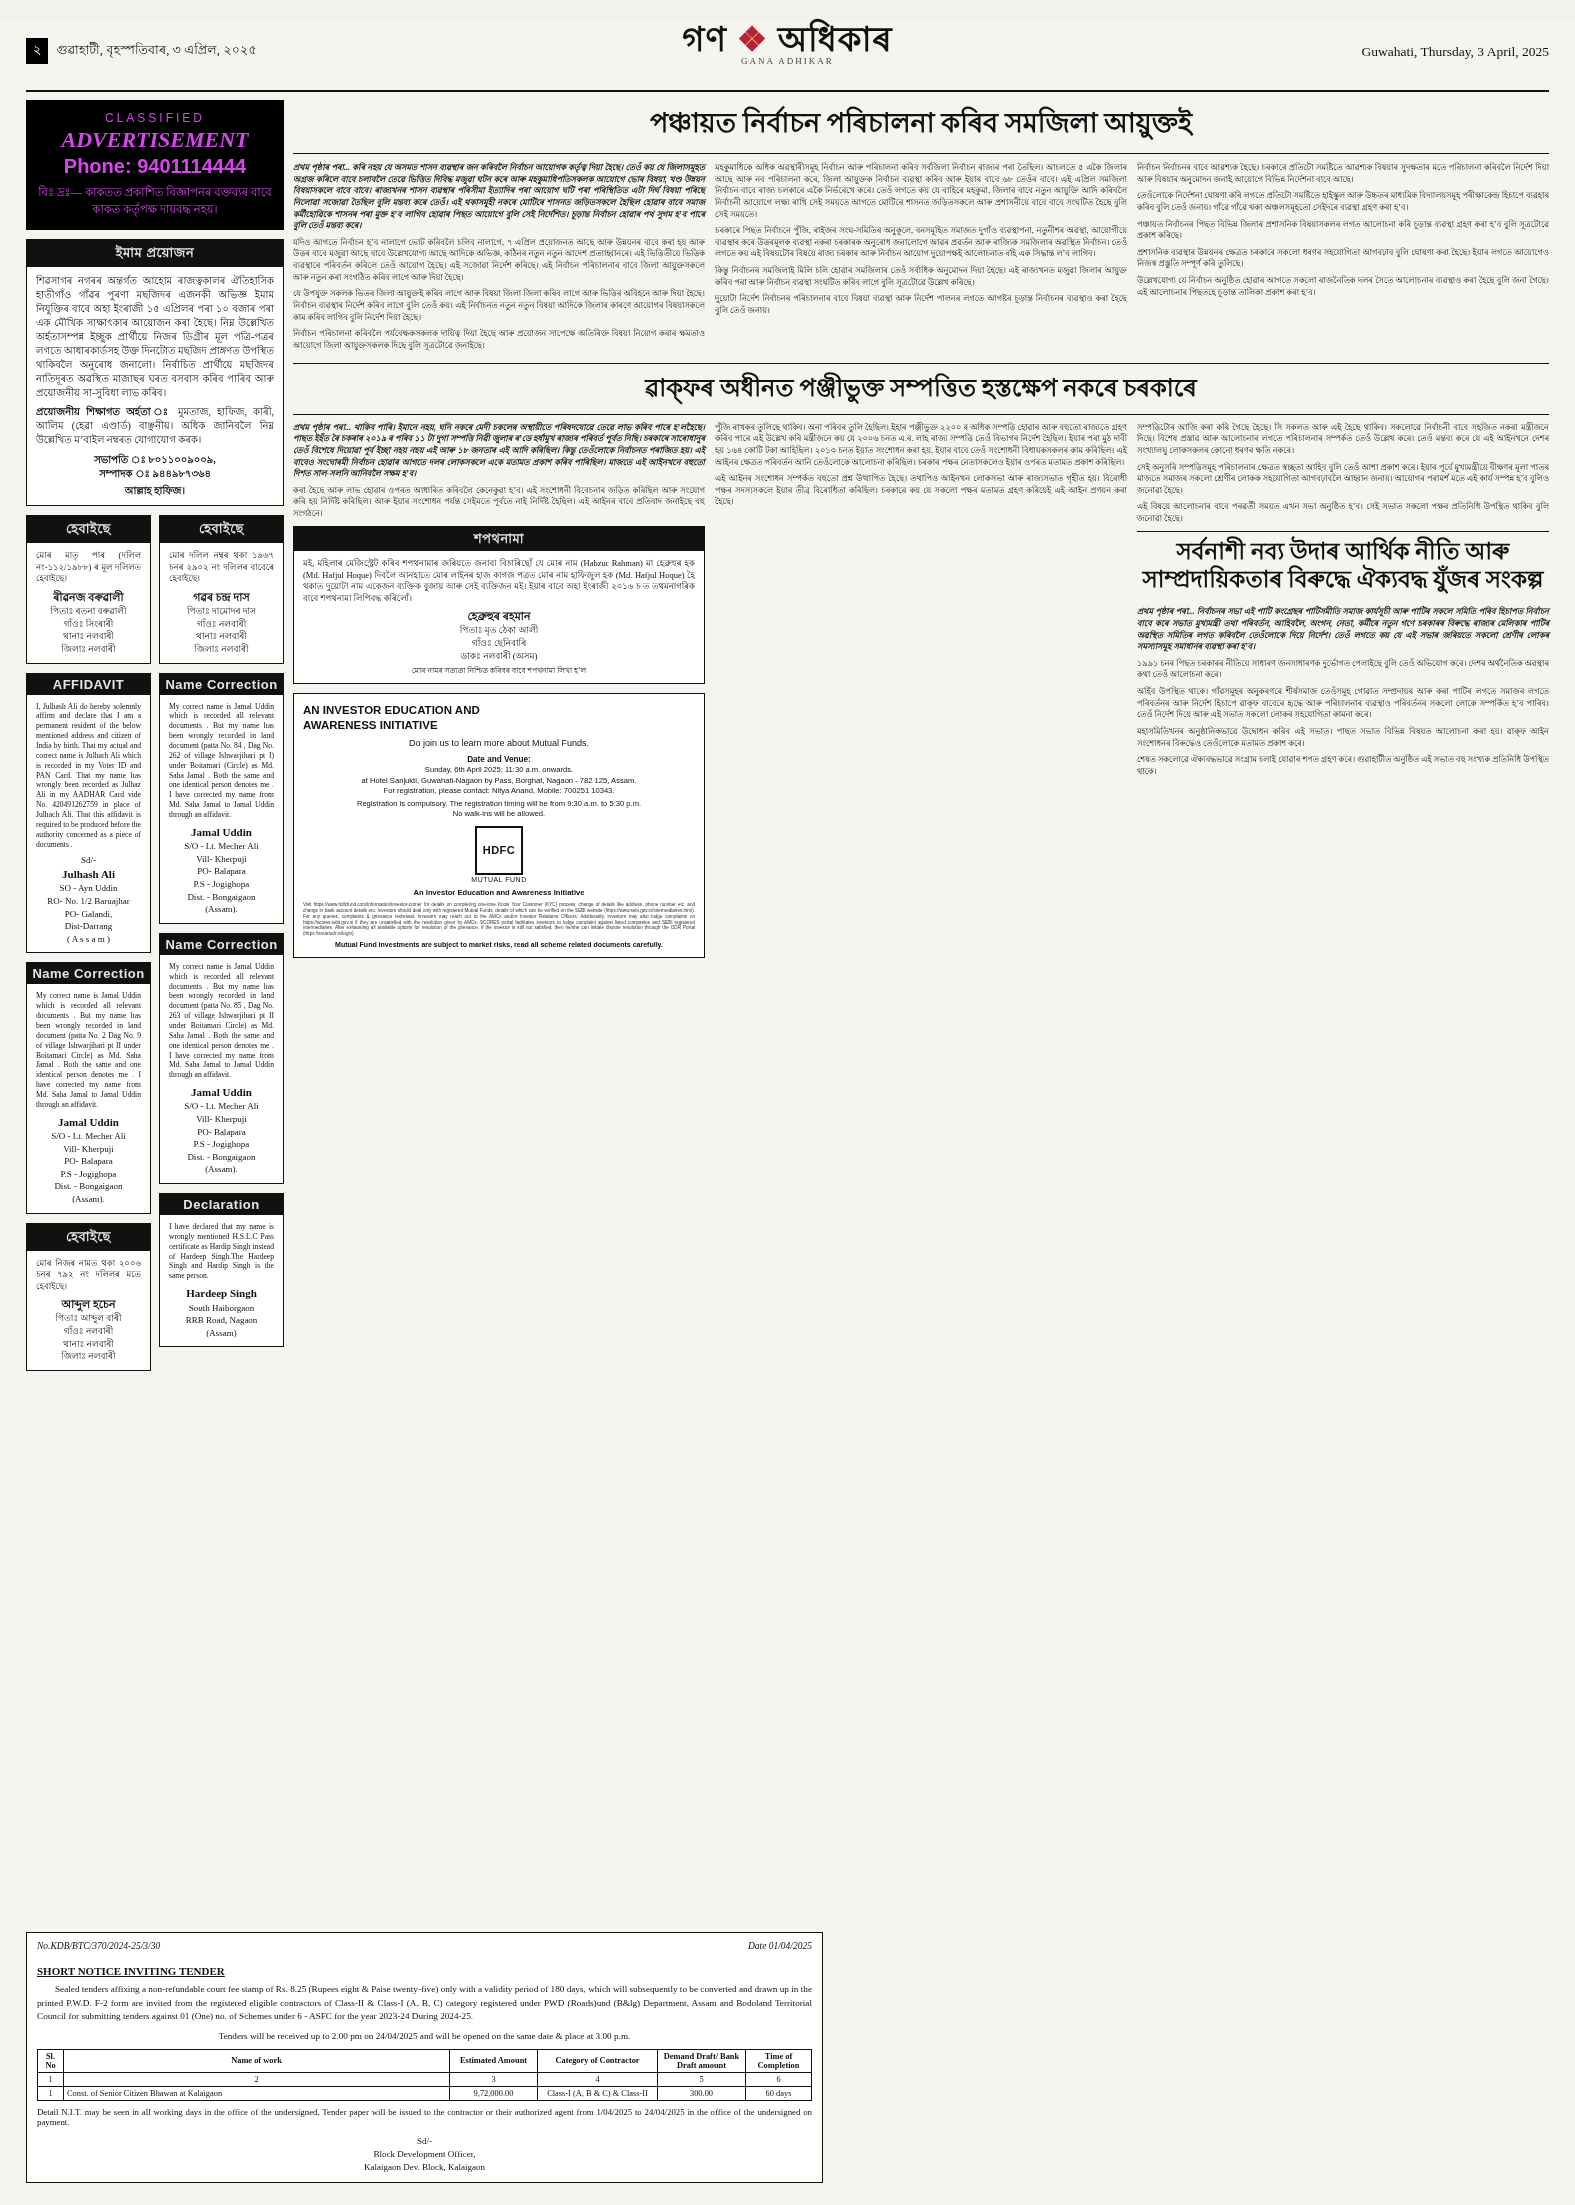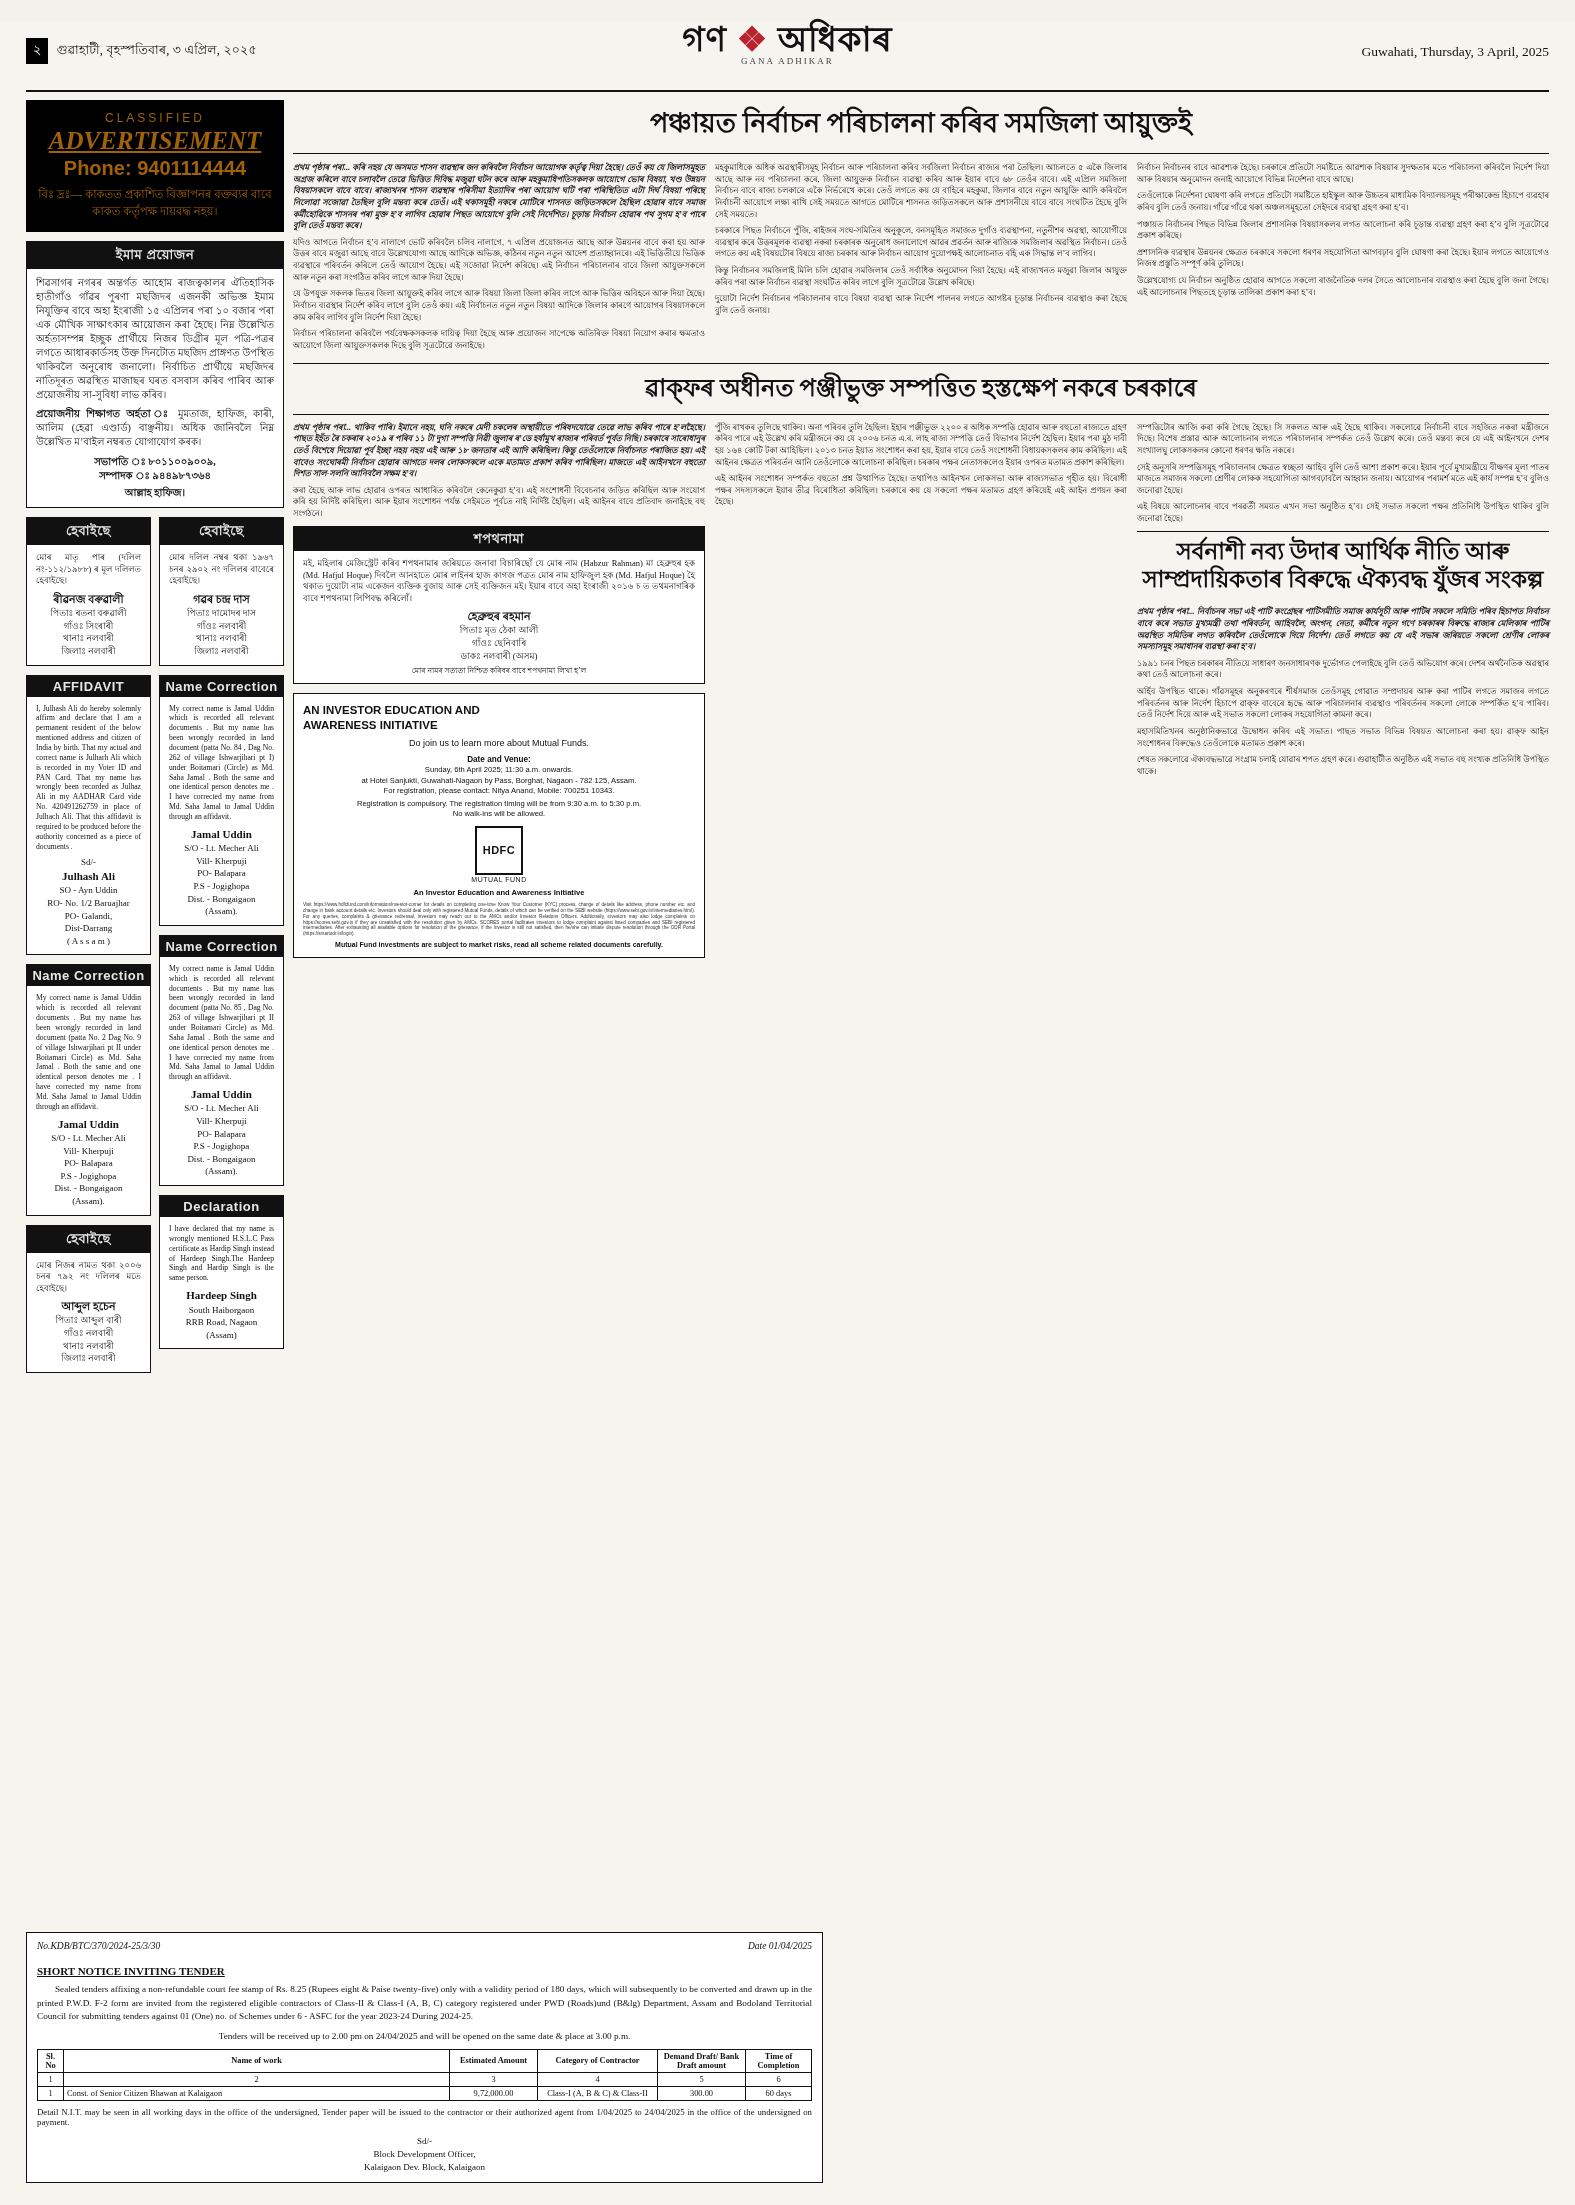--- a/index.html
+++ b/index.html
@@ -60,42 +60,42 @@
   }
   .col-class { width:258px; }
   .col-main { flex:1; }
 
   
   .box {
     border:1px solid #111;
     margin-bottom:9px;
     background:#fff;
   }
-  .box.black { background:#000; color:#a16207; border:1px solid #000; }
+  .box.black { background:#000; color:#d946ef; border:1px solid #000; }
   .box-pad { padding:7px 9px; }
   .box-head {
     background:#111; color:#e5e5e5;
     text-align:center;
     font-family:"Liberation Sans", sans-serif;
     font-size:13px; font-weight:bold;
     padding:3px 0; letter-spacing:.5px;
   }
   .center { text-align:center; }
   .tiny { font-size:8.5px; line-height:1.35; }
   .xtiny { font-size:7.6px; line-height:1.3; }
   .sm { font-size:10px; line-height:1.4; }
   .just { text-align:justify; }
   .bold { font-weight:bold; }
 
   .ad-classified {
     background:#000; color:#fff; text-align:center;
     padding:10px 8px 12px 8px;
   }
   .ad-classified .t1 { font-family:"Liberation Sans",sans-serif; font-size:12px; letter-spacing:3px; }
-  .ad-classified .t2 { font-family:"Liberation Serif",serif; font-style:italic; font-weight:bold; font-size:25px; margin-top:2px;text-decoration:underline;}
+  .ad-classified .t2 { font-family:"Liberation Serif",serif; font-style:italic; font-weight:bold; font-size:22px; margin-top:2px;}
   .ad-classified .t3 { font-weight:bold; font-size:20px; margin-top:2px; font-family:"Liberation Sans",sans-serif;}
   .ad-classified .t4 { font-size:11.5px; margin-top:6px; line-height:1.45; }
 
   .sub-box-row { display:flex; gap:8px; }
   .sub-box-row > .box { flex:1; margin-bottom:9px; }
 
   
   .two-col { display:flex; gap:8px; }
   .two-col > div { flex:1; }
 

